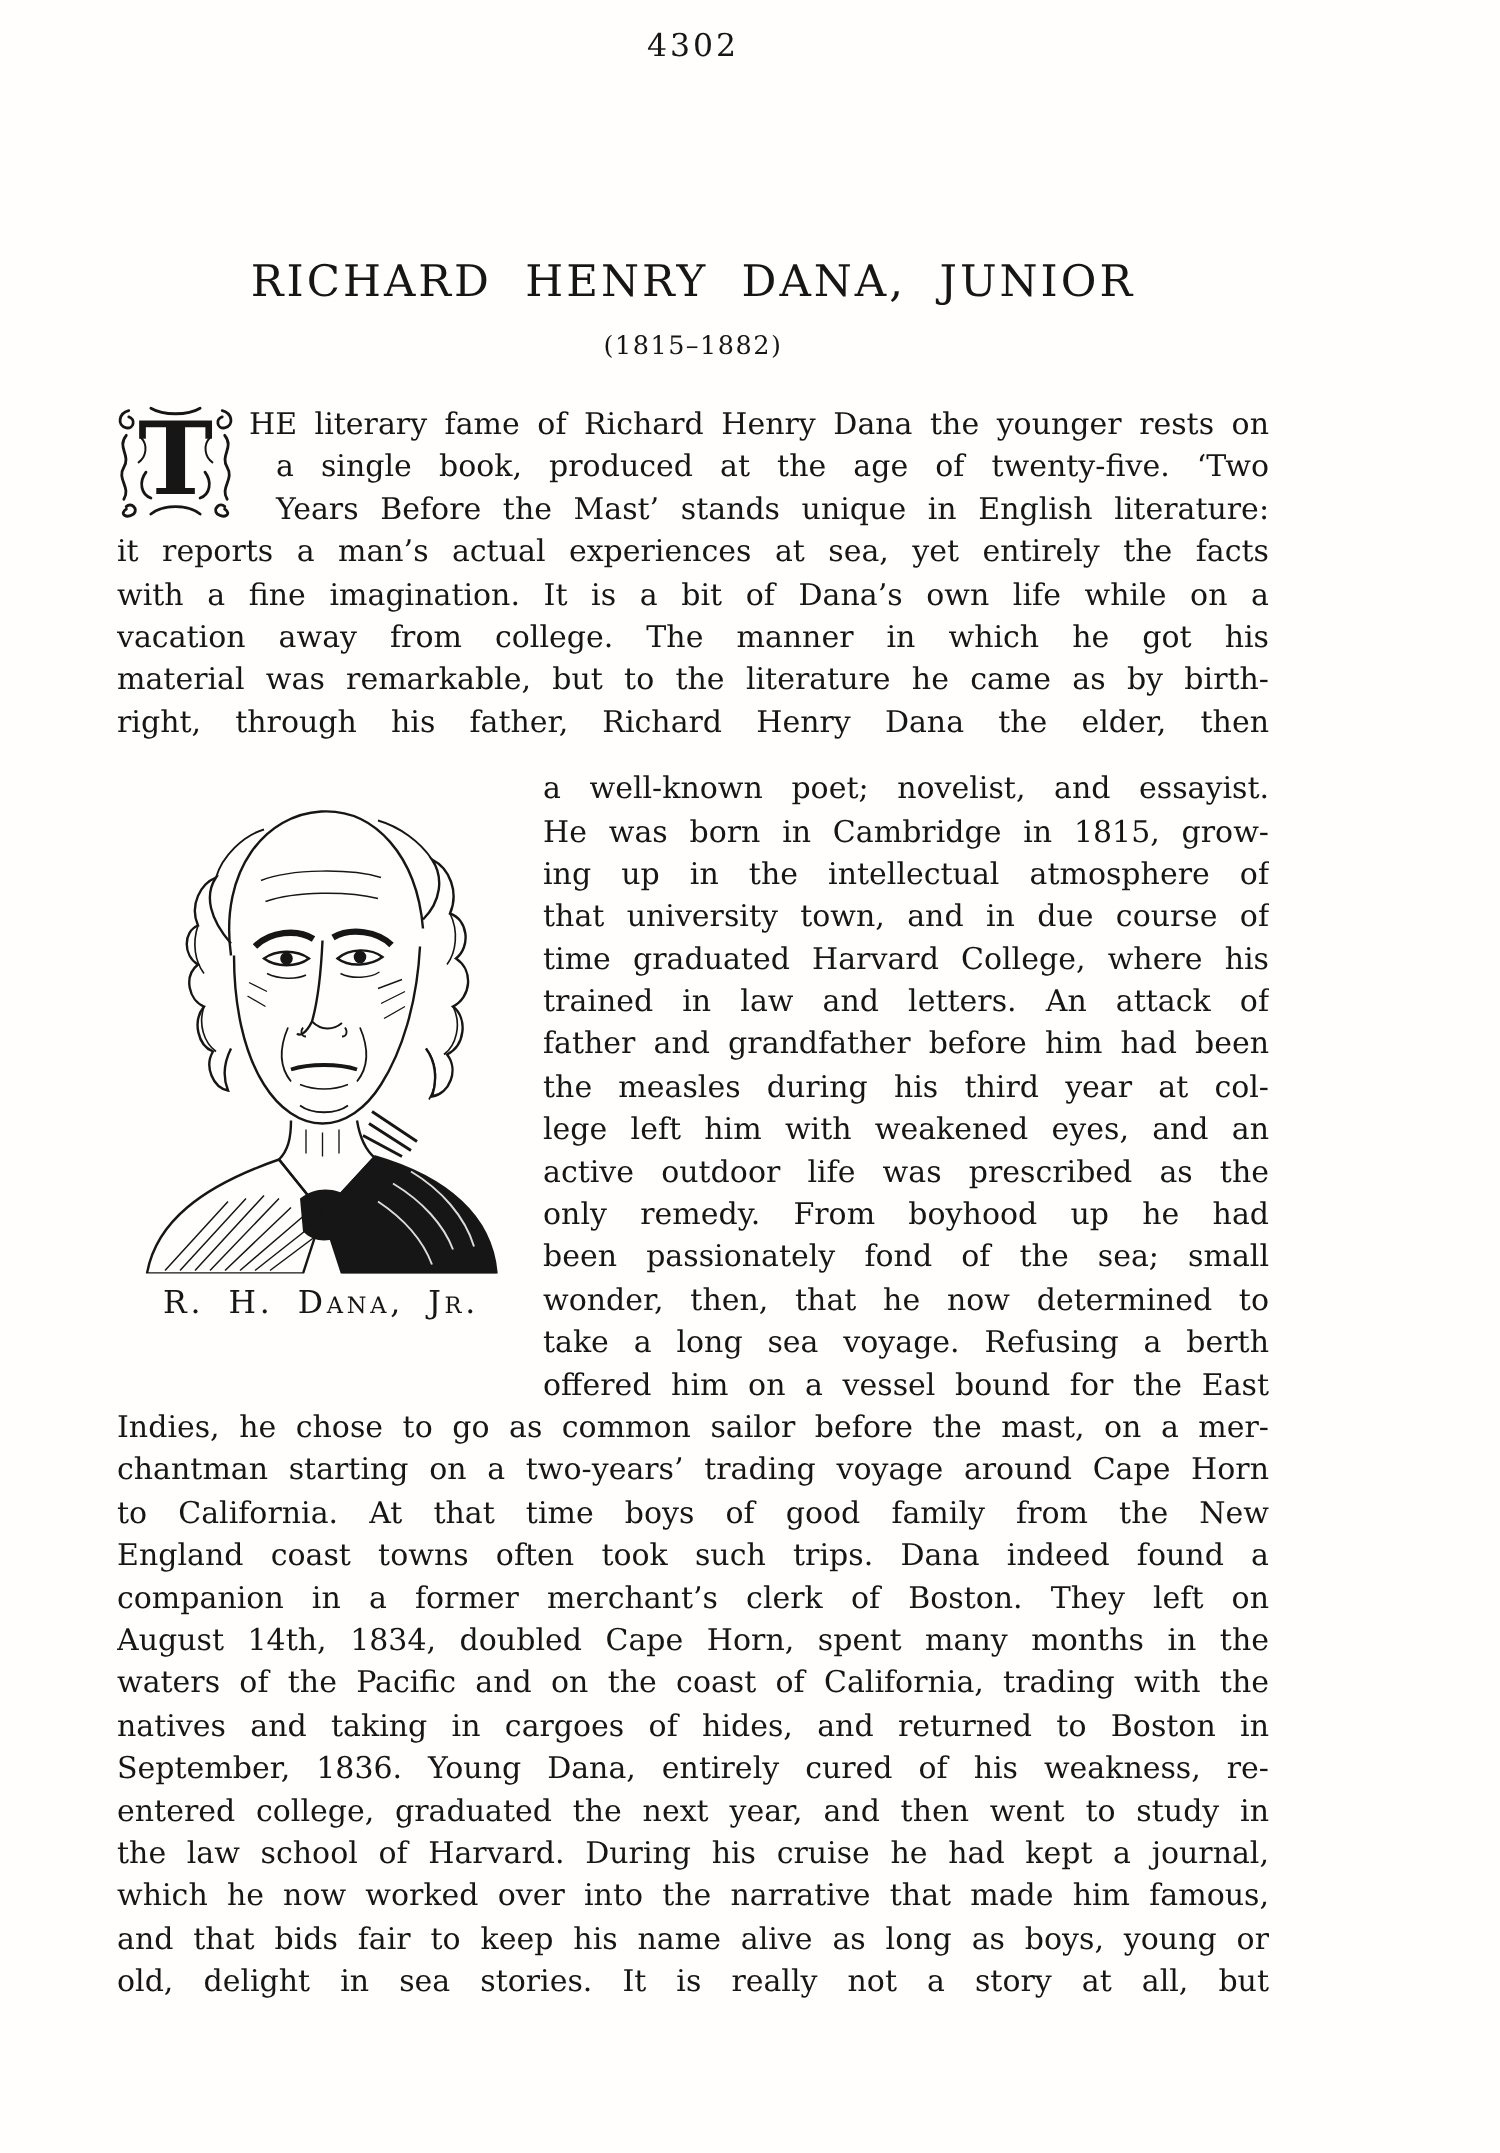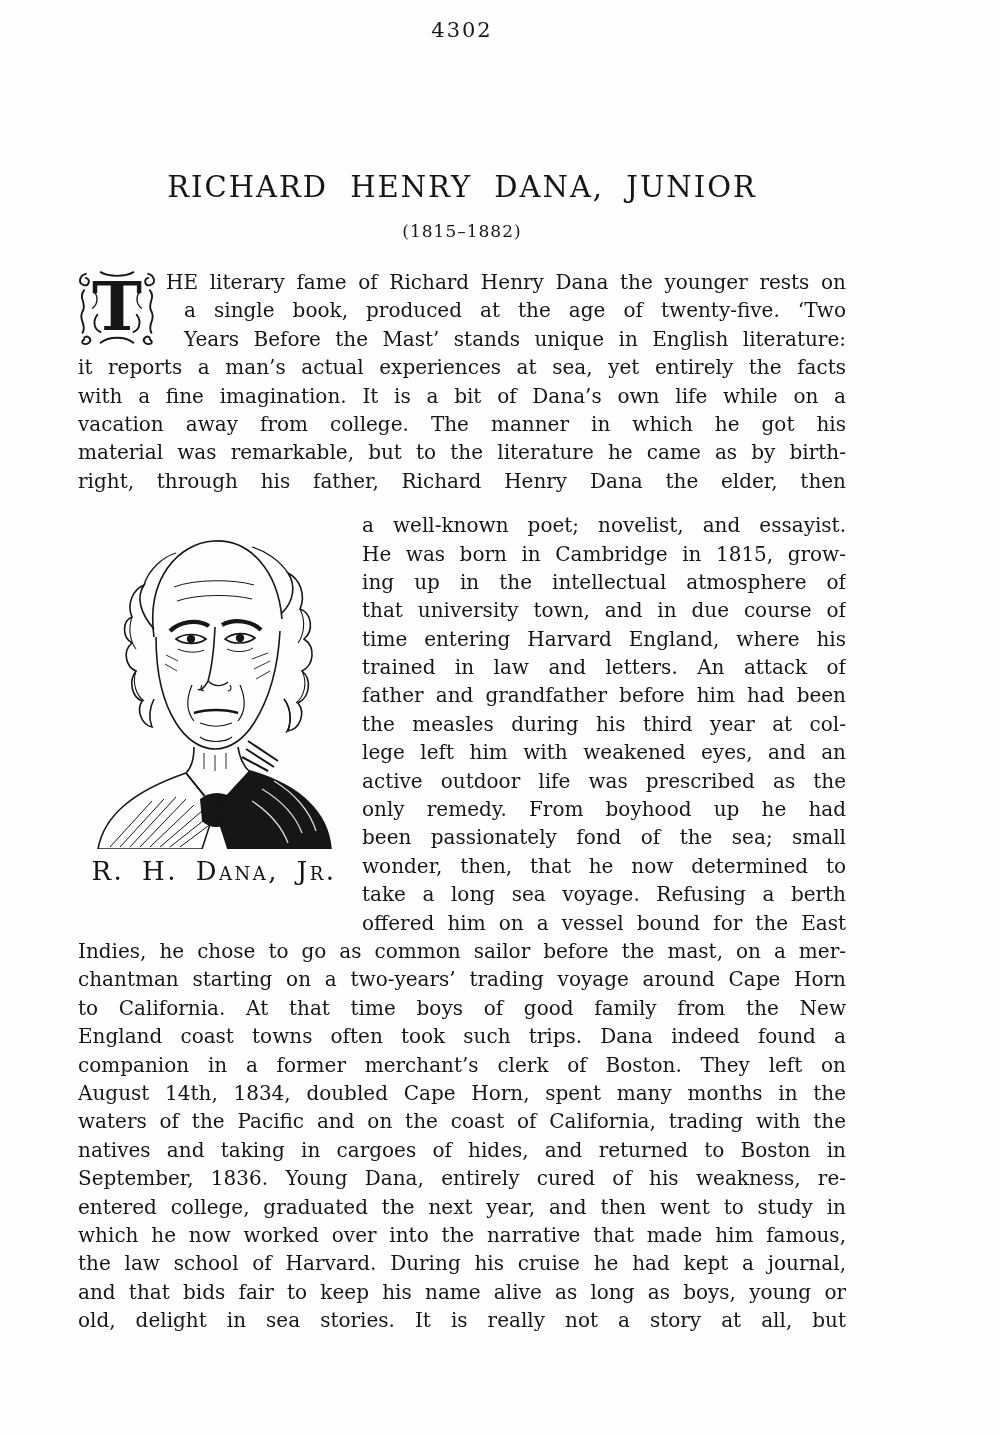--- a/index.html
+++ b/index.html
@@ -17,21 +17,21 @@
     height:28.4px;line-height:28.4px;font-size:20px;
     text-align:justify;text-align-last:justify;text-justify:inter-word;
     overflow:hidden;white-space:nowrap;
   }
   .after-cap{padding-left:88px;}
   .after-cap2{padding-left:106px;}
   .dropcap{position:absolute;left:-2px;top:-1px;width:82px;height:80px;}
   .wrap{display:flex;}
   .figure{flex:0 0 284px;width:284px;margin:0;padding:0;}
   .portrait{display:block;margin:14px 0 0 4px;}
-  .caption{margin-top:7px;width:272px;text-align:center;font-size:26px;
+  .caption{margin-top:7px;width:272px;text-align:center;font-size:21px;
            font-variant:small-caps;letter-spacing:2.5px;word-spacing:7px;}
   .col{flex:1;min-width:0;margin-top:16px;}
 </style>
 </head>
 <body>
 
 <div class="page">
   <div class="content">
 
     <div class="pagenum">4302</div>
@@ -122,21 +122,21 @@
             <path d="M192,272 C212,284 228,302 234,322"></path>
           </g>
         </svg>
         <figcaption class="caption">R. H. Dana, Jr.</figcaption>
       </figure>
       <div class="col">
         <div class="line">a well-known poet; novelist, and essayist.</div>
         <div class="line">He was born in Cambridge in 1815, grow-</div>
         <div class="line">ing up in the intellectual atmosphere of</div>
         <div class="line">that university town, and in due course of</div>
-        <div class="line">time entering Harvard England, where his</div>
+        <div class="line">time graduated Harvard College, where his</div>
         <div class="line">trained in law and letters. An attack of</div>
         <div class="line">father and grandfather before him had been</div>
         <div class="line">the measles during his third year at col-</div>
         <div class="line">lege left him with weakened eyes, and an</div>
         <div class="line">active outdoor life was prescribed as the</div>
         <div class="line">only remedy. From boyhood up he had</div>
         <div class="line">been passionately fond of the sea; small</div>
         <div class="line">wonder, then, that he now determined to</div>
         <div class="line">take a long sea voyage. Refusing a berth</div>
         <div class="line">offered him on a vessel bound for the East</div>
@@ -147,20 +147,20 @@
       <div class="line">Indies, he chose to go as common sailor before the mast, on a mer-</div>
       <div class="line">chantman starting on a two-years’ trading voyage around Cape Horn</div>
       <div class="line">to California. At that time boys of good family from the New</div>
       <div class="line">England coast towns often took such trips. Dana indeed found a</div>
       <div class="line">companion in a former merchant’s clerk of Boston. They left on</div>
       <div class="line">August 14th, 1834, doubled Cape Horn, spent many months in the</div>
       <div class="line">waters of the Pacific and on the coast of California, trading with the</div>
       <div class="line">natives and taking in cargoes of hides, and returned to Boston in</div>
       <div class="line">September, 1836. Young Dana, entirely cured of his weakness, re-</div>
       <div class="line">entered college, graduated the next year, and then went to study in</div>
+      <div class="line">the law school of Harvard. During his cruise he had kept a journal,</div>
       <div class="line">which he now worked over into the narrative that made him famous,</div>
-      <div class="line">the law school of Harvard. During his cruise he had kept a journal,</div>
       <div class="line">and that bids fair to keep his name alive as long as boys, young or</div>
       <div class="line">old, delight in sea stories. It is really not a story at all, but</div>
     </div>
 
   </div>
 </div>
 
 </body></html>

